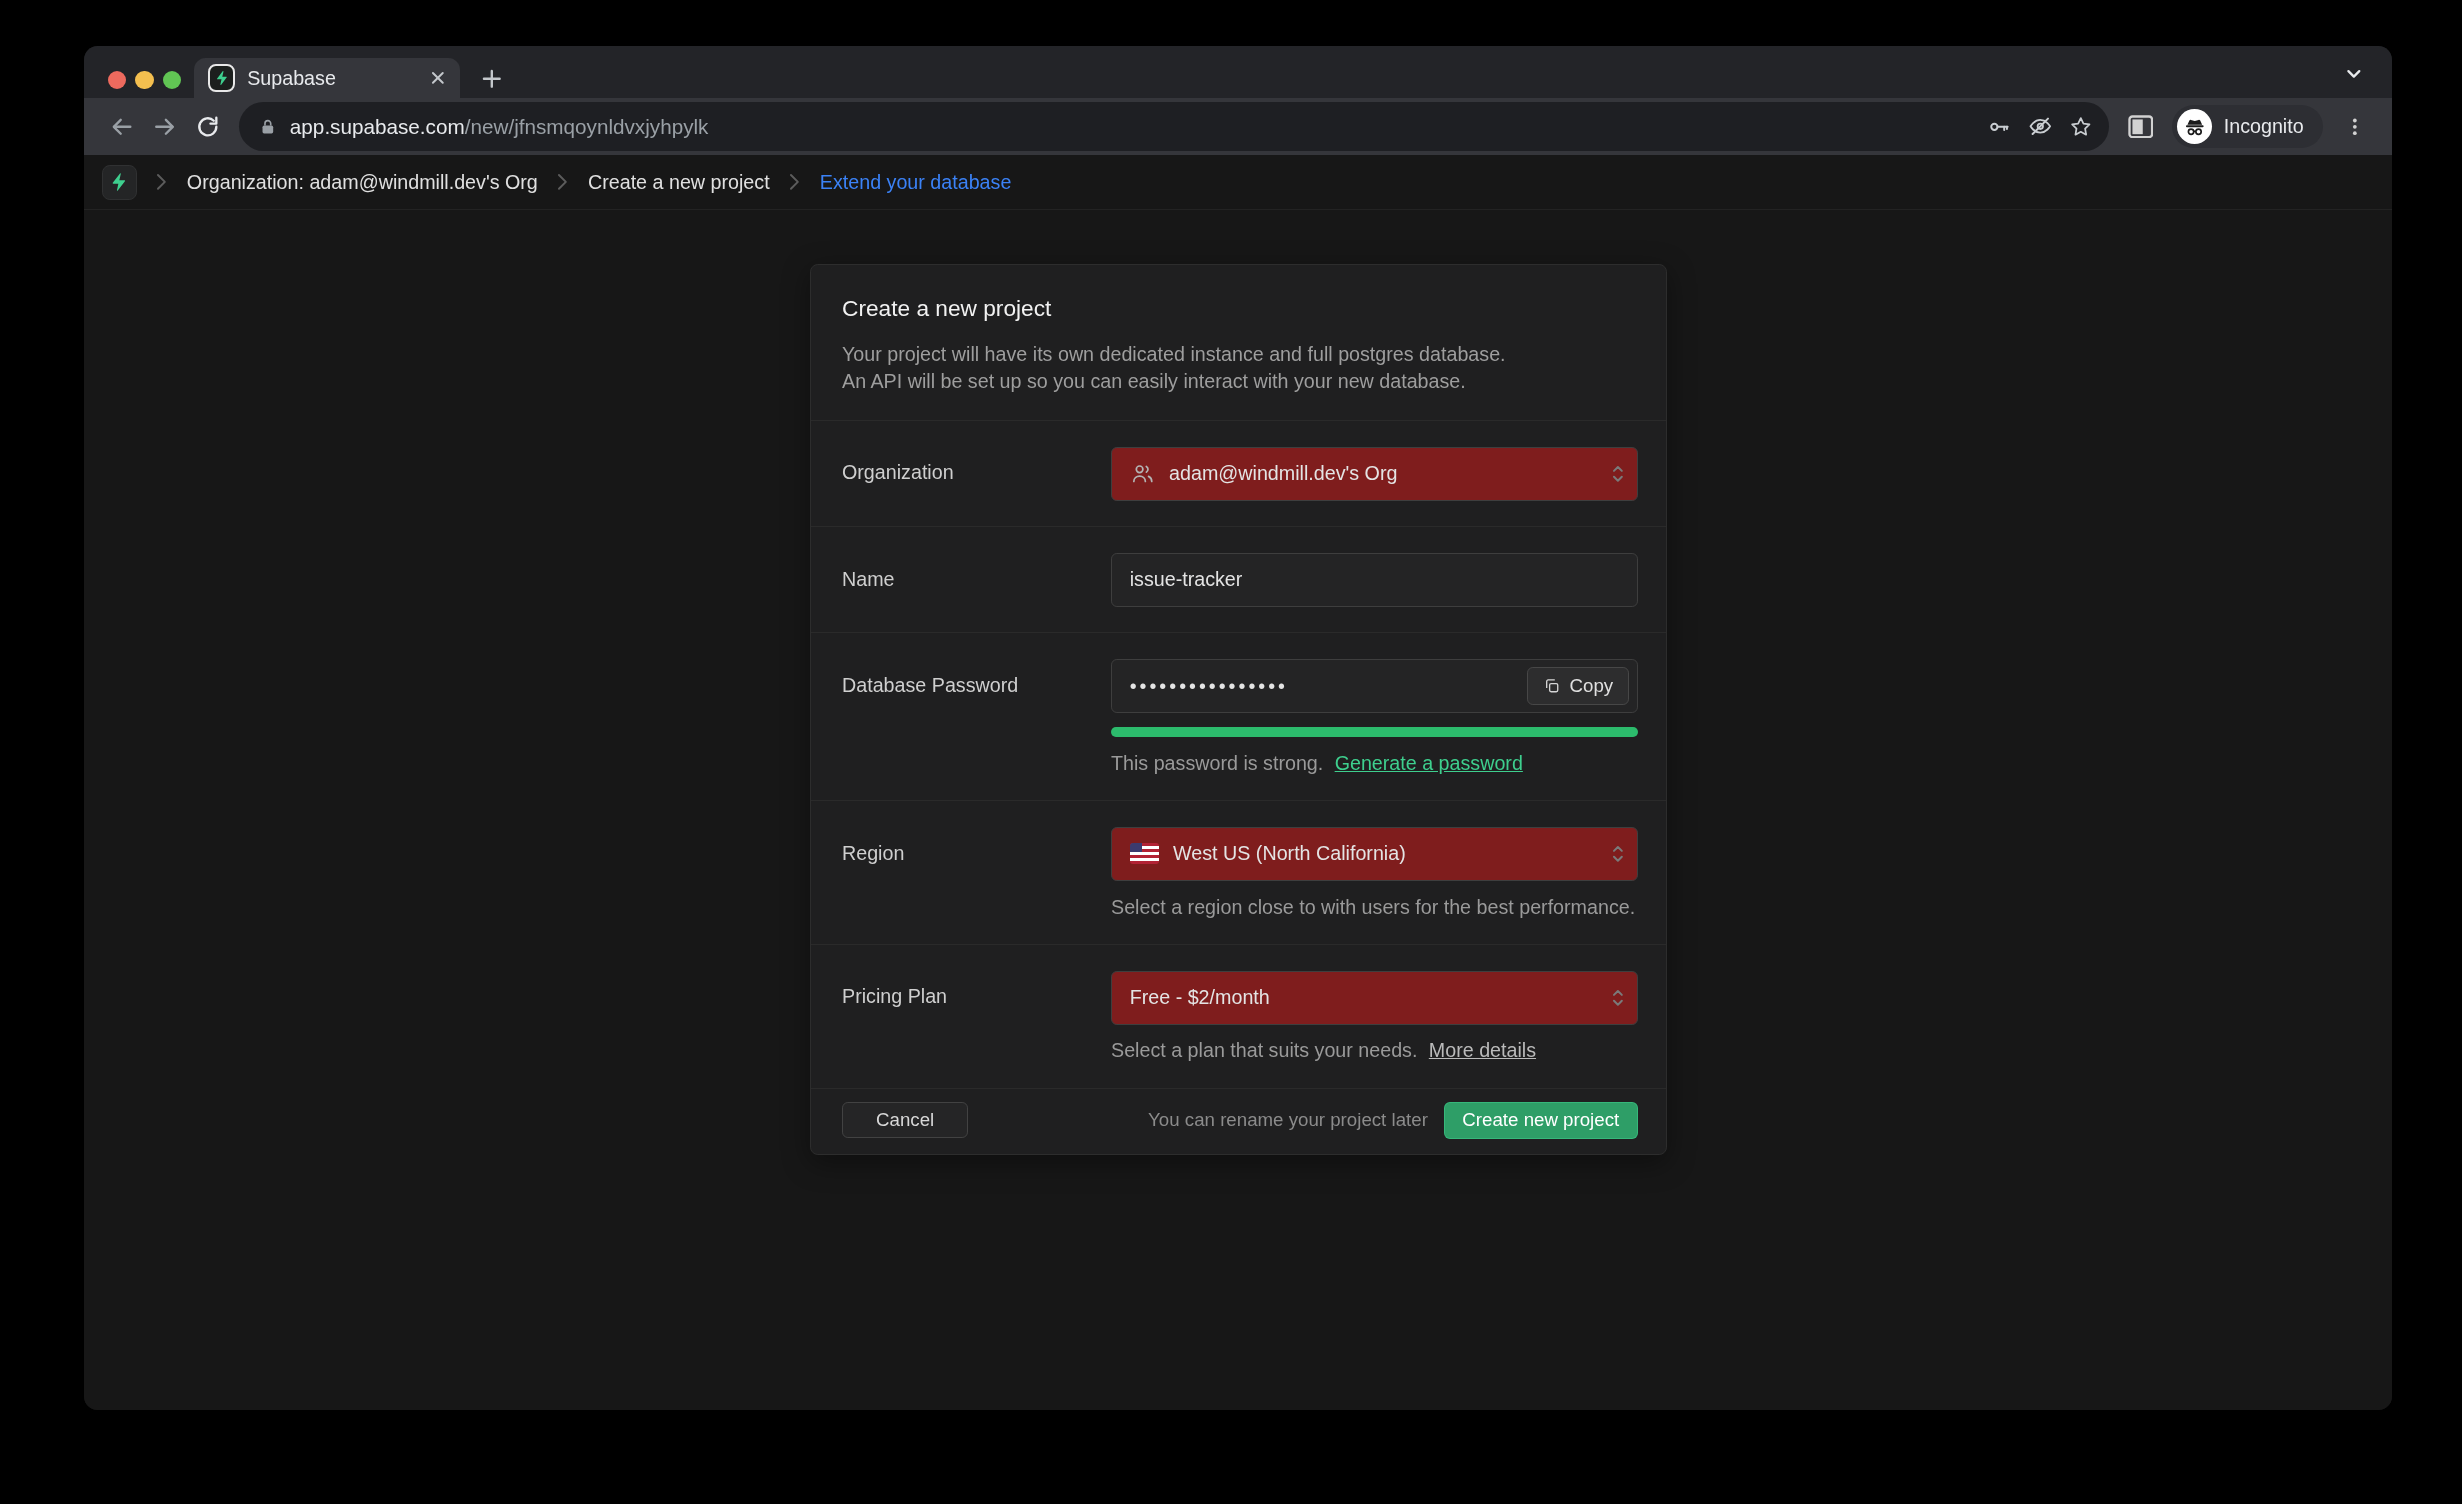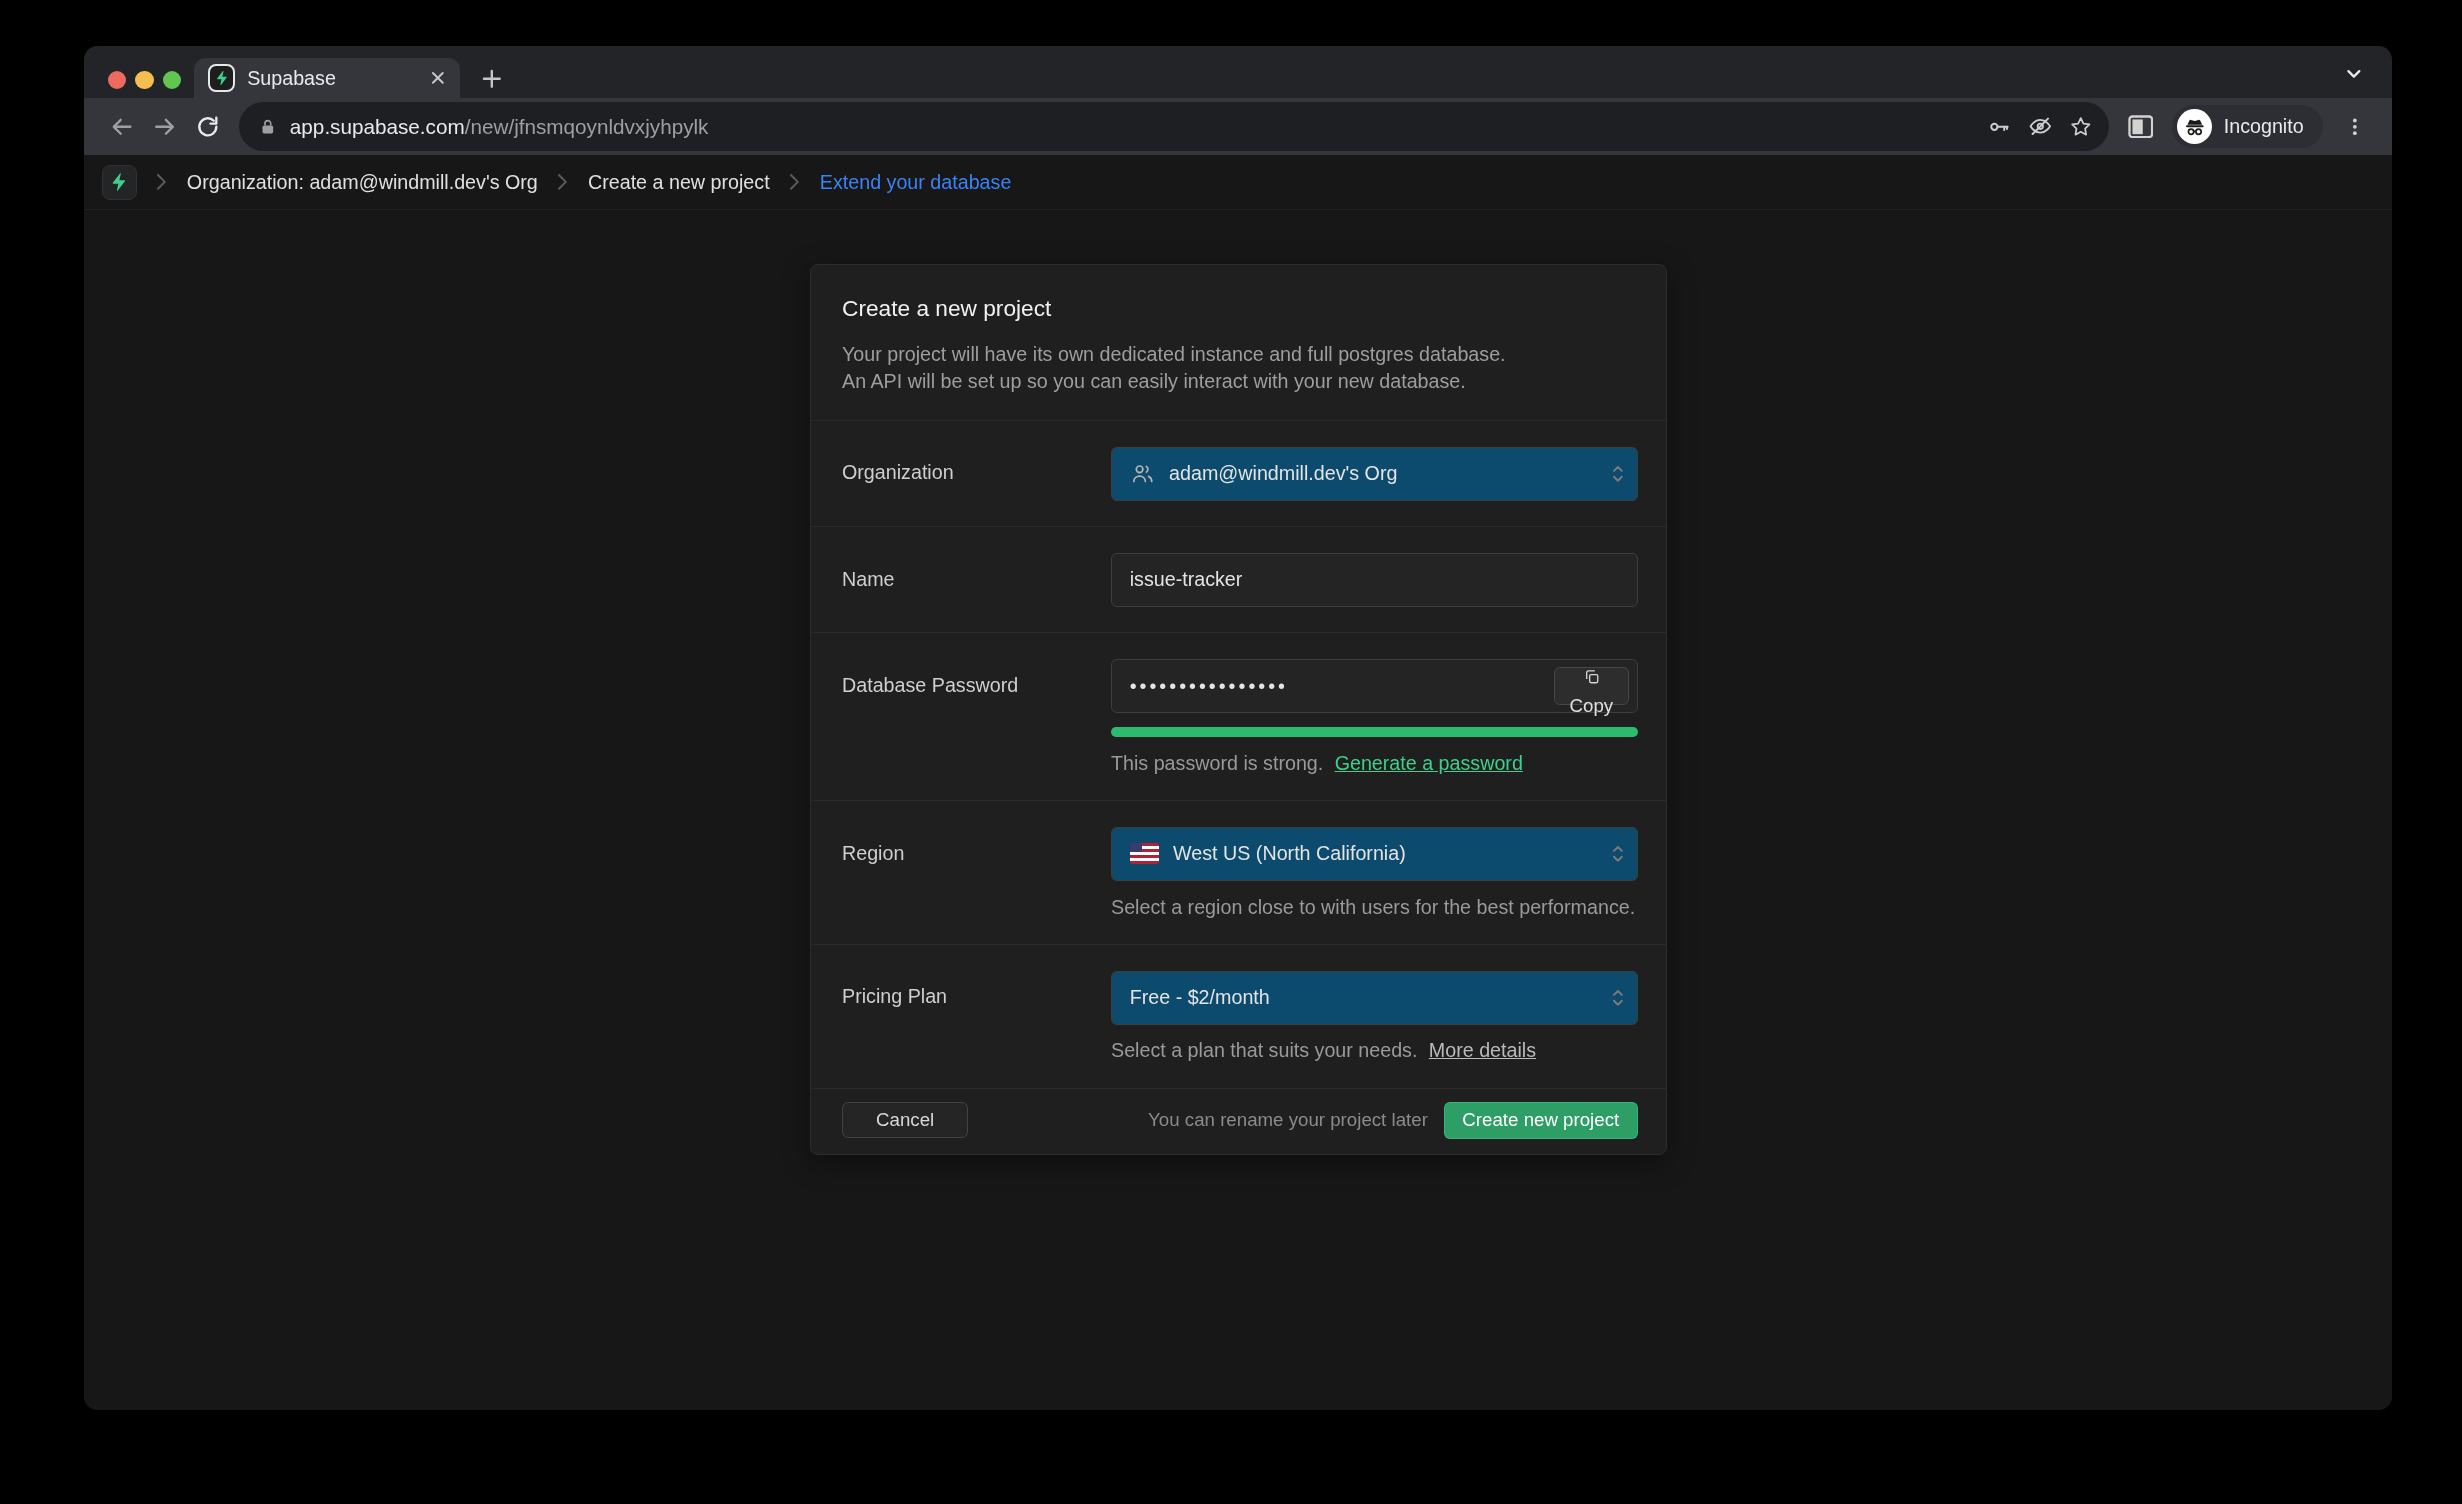--- a/index.html
+++ b/index.html
@@ -57,31 +57,31 @@
   .card { width:857px; margin-top:54px; background:#1f1f20; border:1px solid #2d2d2d;
           border-radius:7.9px; box-shadow:0 7.9px 27.6px rgba(0,0,0,.38); }
   .card-header { padding:29.6px 31.5px 25.6px; border-bottom:1px solid #2a2a2a; }
   .card-title { font-size:22.7px; color:#f2f2f2; margin-bottom:19.7px; }
   .card-desc { font-size:19.7px; color:#9e9e9e; line-height:26.6px; }
 
   .row { display:grid; grid-template-columns:269px 1fr; padding:25.6px 27.6px 25.6px 31.5px;
          border-bottom:1px solid #2a2a2a; }
   .row-label { font-size:19.7px; color:#cfcfcf; padding-top:14.8px; }
   .control { position:relative; }
-  .field { height:54px; width:100%; background:#0c4a6e; border:1px solid #3e3e3e;
+  .field { height:54px; width:100%; background:#7f1d1d; border:1px solid #3e3e3e;
            border-radius:5.9px; display:flex; align-items:center; padding:0 17.7px;
            gap:13.8px; font-size:19.7px; color:#e4e4e4; cursor:pointer; }
   .sel-chevrons { position:absolute; right:12.8px; top:16.7px; }
   input.text-field { height:54px; width:100%; background:#242425; border:1px solid #3e3e3e;
            border-radius:5.9px; padding:0 17.7px; font-size:19.7px; color:#e4e4e4;
            font-family:"Liberation Sans","DejaVu Sans",sans-serif; outline:none; }
   input.pw { letter-spacing:3px; padding-right:138px; }
   .copy-btn { position:absolute; right:8.9px; top:7.9px; height:38px; background:#2d2d2e;
               border:1px solid #474747; border-radius:5.9px; display:flex; align-items:center;
-              gap:8.9px; padding:0 14.8px; font-size:18.7px; color:#e0e0e0; cursor:pointer;flex-direction:column; }
+              gap:8.9px; padding:0 14.8px; font-size:18.7px; color:#e0e0e0; cursor:pointer; }
   .strength { margin-top:13.8px; height:9.9px; border-radius:4.9px; }
   .helper { margin-top:14.8px; font-size:19.7px; color:#9a9a9a; }
   .link-green { color:#3ecf8e; text-decoration:underline; cursor:pointer; }
   .link-gray { color:#bababa; text-decoration:underline; cursor:pointer; }
 
   .flag { width:29.6px; height:20.7px; border-radius:3px; flex-shrink:0; position:relative;
           background:repeating-linear-gradient(#b22234 0 3px,#ffffff 3px 5.9px); overflow:hidden; }
   .flag::after { content:""; position:absolute; left:0; top:0; width:12.8px; height:8.9px;
                  background:#3c3b6e; }
 

